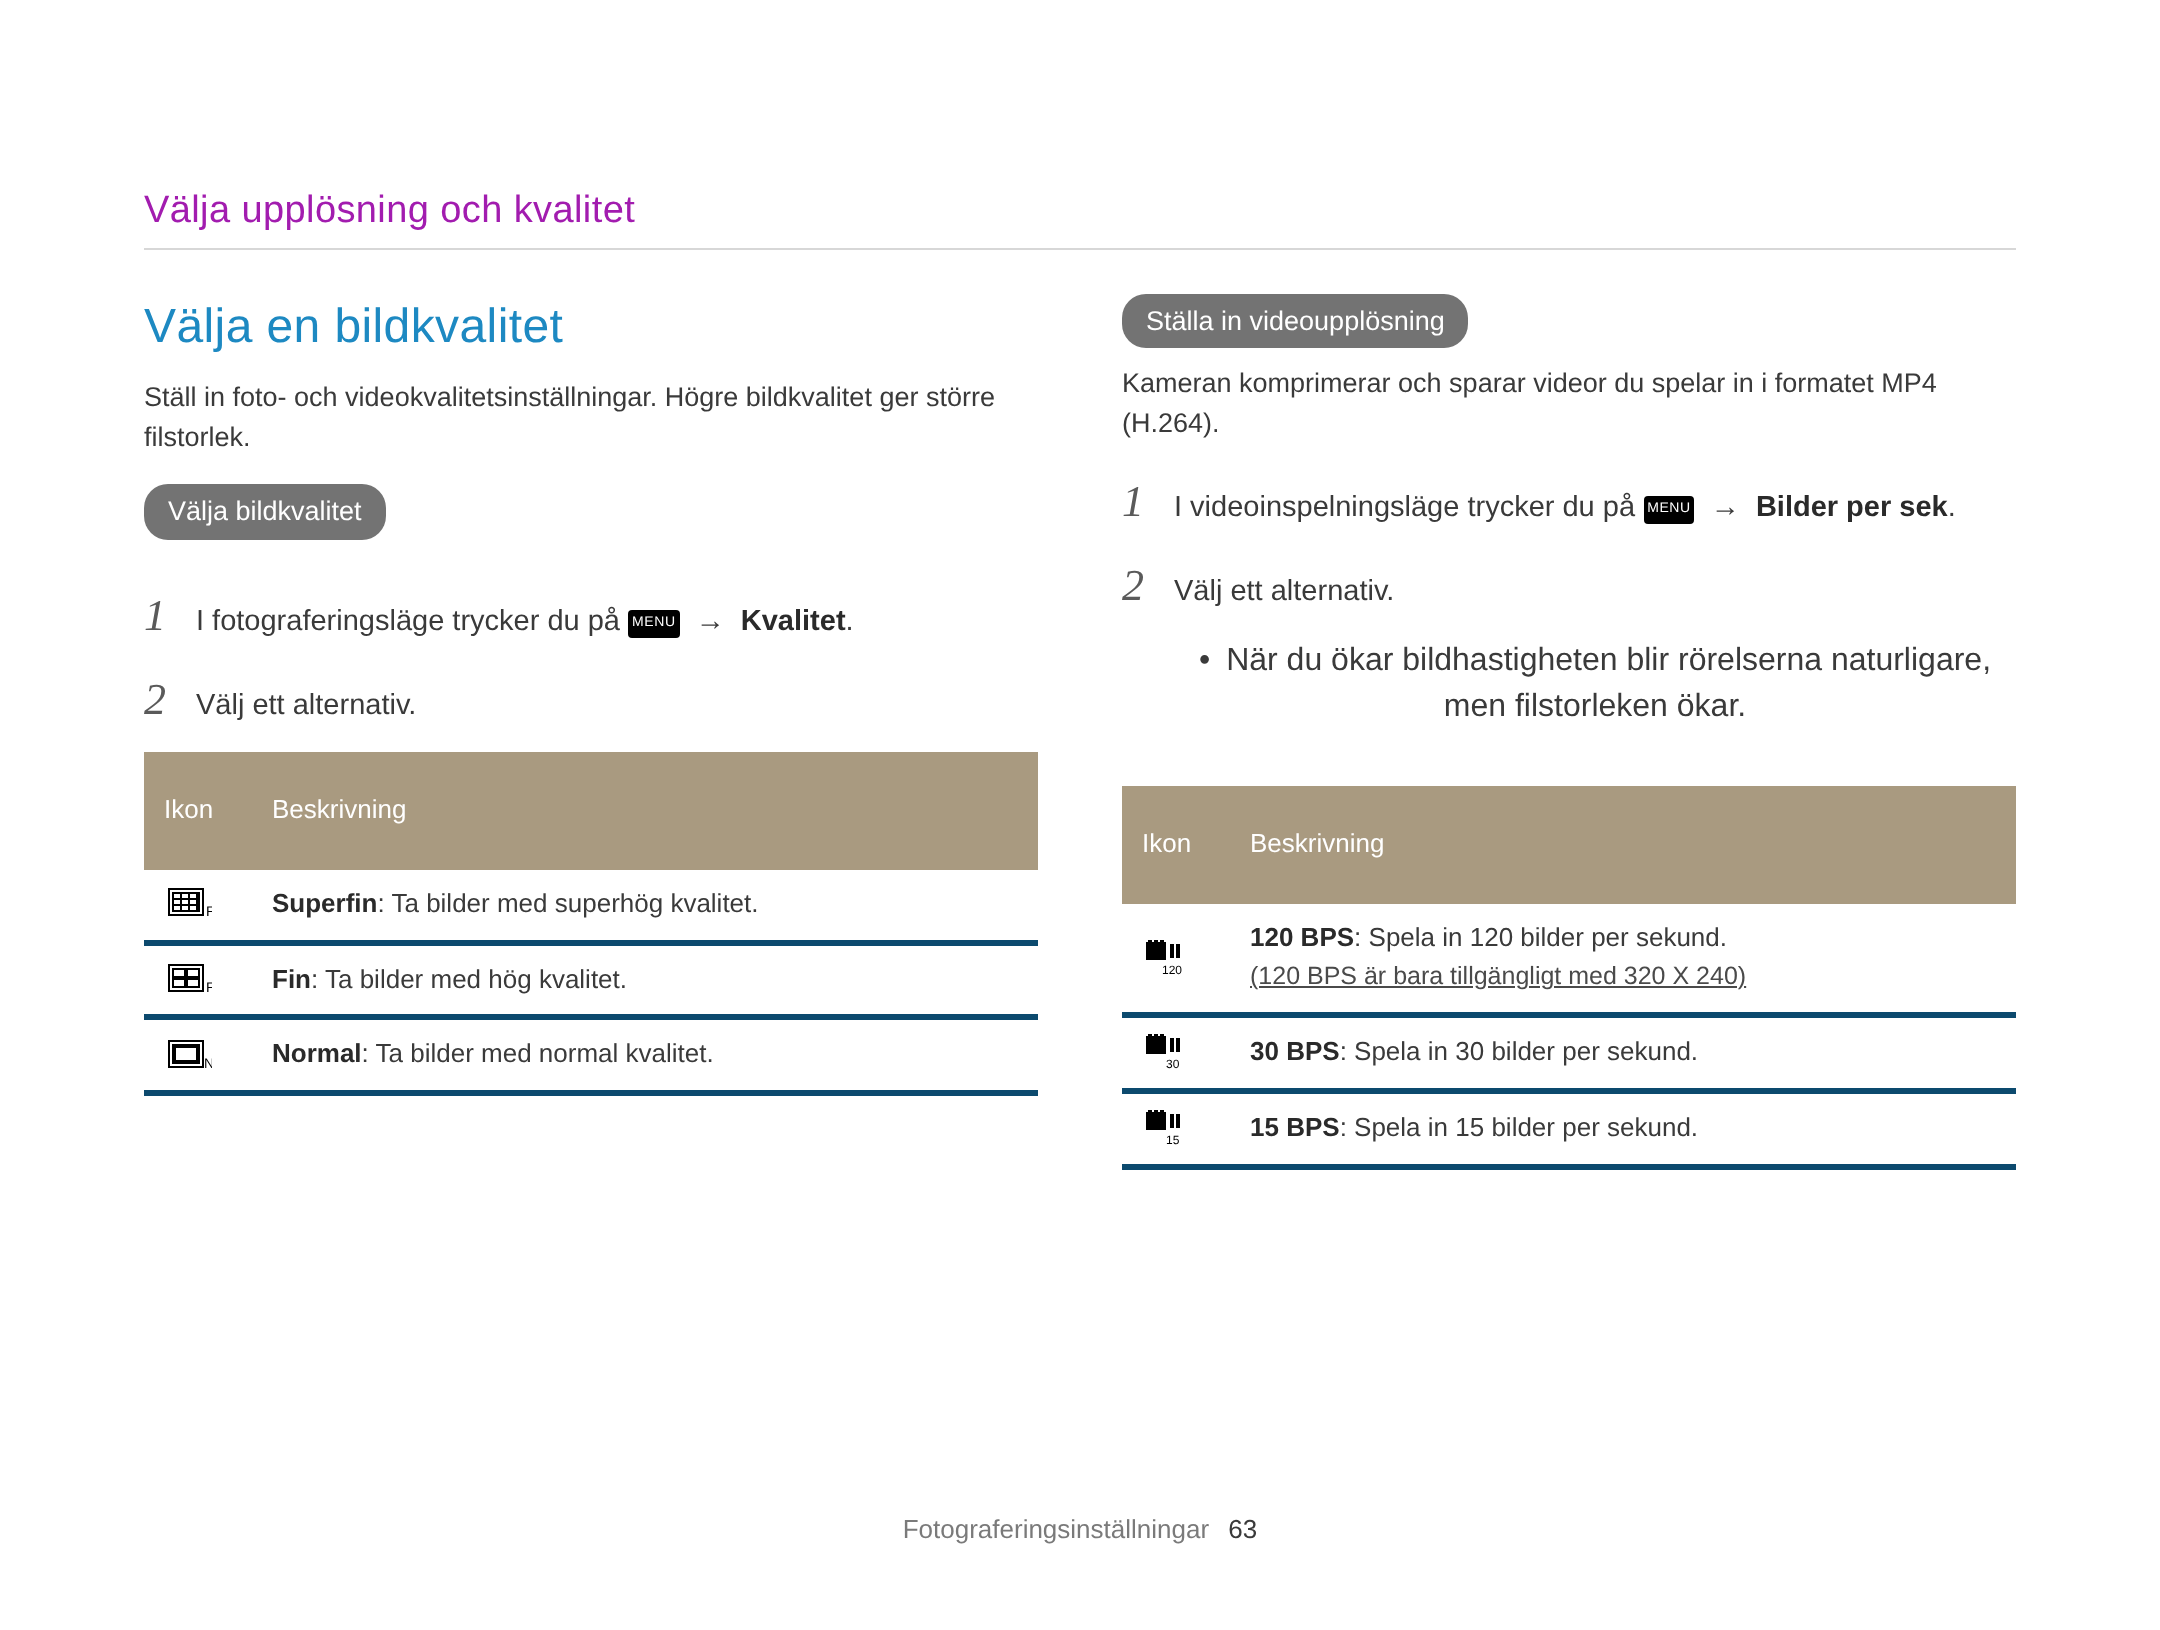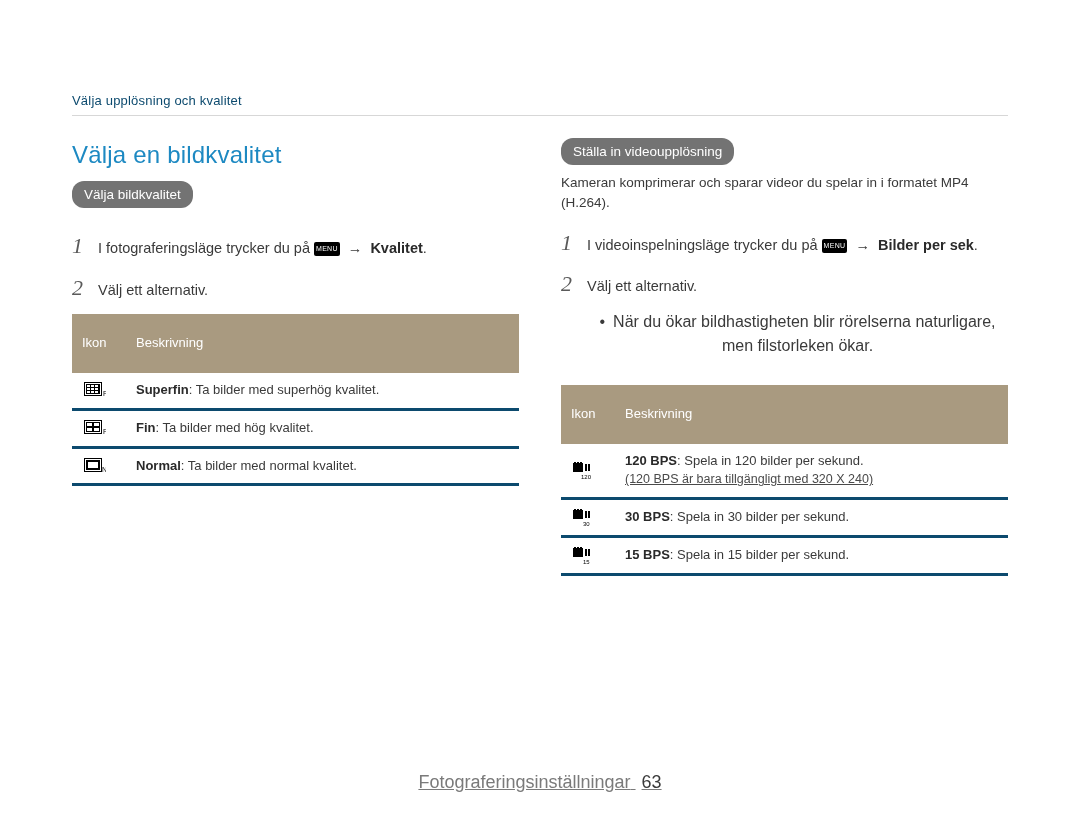--- a/index.html
+++ b/index.html
@@ -11,22 +11,22 @@
     font-family: Arial, Helvetica, sans-serif;
     color: #3a3a3a;
     font-size: 13.5px;
     line-height: 1.45;
     position: relative;
   }
   .page {
     padding: 92px 72px 0 72px;
   }
   .breadcrumb {
-    font-size: 13px;
-    color: #0c4a6e;
+    font-size: 19px;
+    color: #a21caf;
     font-weight: 300;
     letter-spacing: 0.2px;
     margin-bottom: 4px;
   }
   .rule {
     border: none;
     border-top: 1px solid #d7d7d7;
     margin: 4px 0 22px 0;
   }
   .columns {
@@ -124,39 +124,39 @@
   table.opt tbody td .desc-note { font-size: 12.5px; color: #4a4a4a; text-decoration: underline; }
   .ico {
     display: inline-block;
     width: 26px;
     text-align: center;
   }
   .ico svg { vertical-align: middle; }
   .footer {
     position: absolute;
     left: 0; right: 0;
-    bottom: 20px;
+    bottom: 40px;
     text-align: center;
     color: #7a7a7a;
-    font-size: 18px;
-    text-decoration: underline;
+    font-size: 13px;
   }
   .footer .pg { color: #3a3a3a; margin-left: 6px; }
 </style>
 </head>
 <body>
 
 <div class="page">
   <div class="breadcrumb">Välja upplösning och kvalitet</div>
   <hr class="rule">
 
   <div class="columns">
 
     <div class="col">
       <h1 class="section-title">Välja en bildkvalitet</h1>
+      <p class="para">Ställ in foto- och videokvalitetsinställningar. Högre bildkvalitet ger större filstorlek.</p>
 
       <span class="pill">Välja bildkvalitet</span>
 
       <ol class="steps">
         <li>
           <span class="step-num">1</span>
           <span class="step-text">
             <span>I fotograferingsläge trycker du på </span>
             <span class="menu-badge">MENU</span>
             <span class="arrow">→</span>

